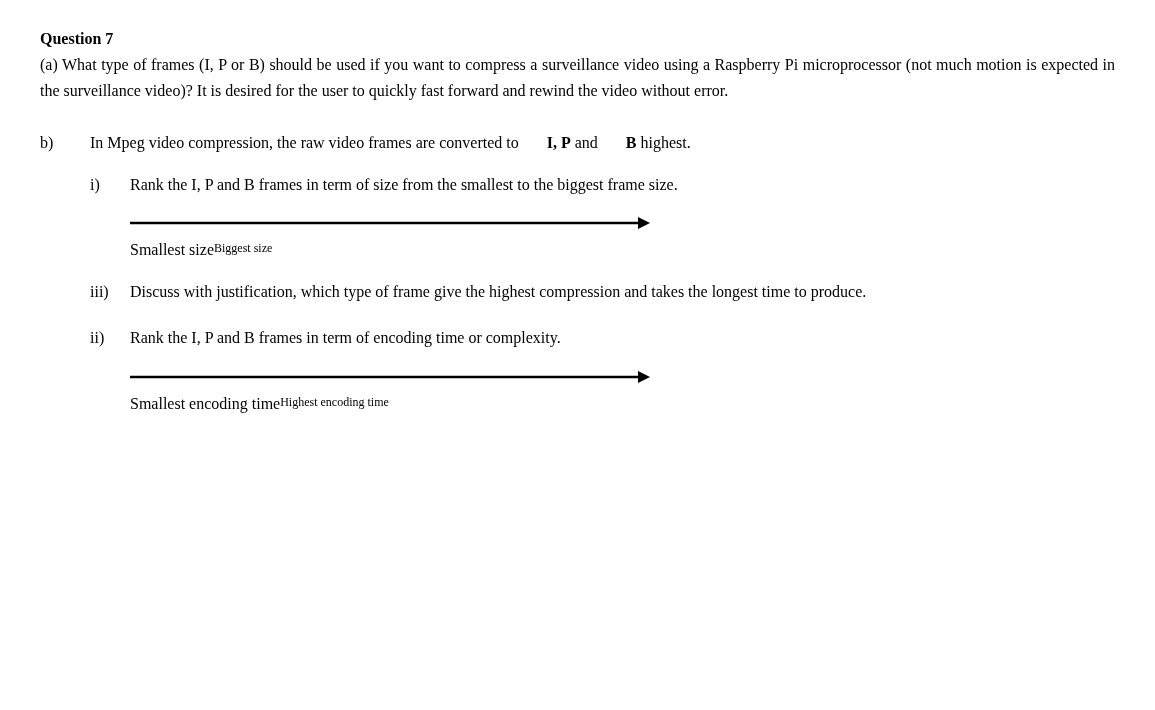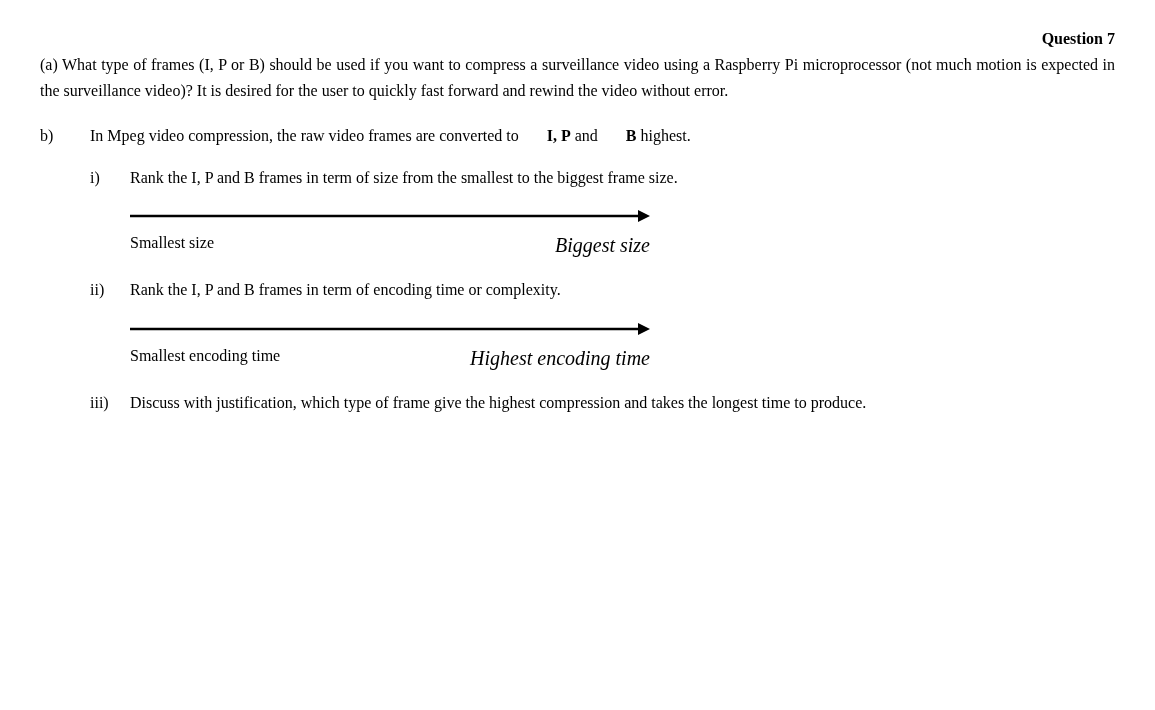--- a/index.html
+++ b/index.html
@@ -14,26 +14,25 @@
       font-size: 16px;
       color: #000000;
       width: 1155px;
       min-height: 710px;
       padding: 30px 40px;
     }
 
     .question-title {
       font-weight: bold;
       margin-bottom: 4px;
-      text-align: right;
     }
 
     .part-a {
       text-align: justify;
-      margin-bottom: 20px;
+      margin-bottom: 27px;
       line-height: 1.6;
     }
 
     .part-b-container {
       display: flex;
       flex-direction: column;
       margin-top: 10px;
     }
 
     .part-b-intro {
@@ -78,31 +77,30 @@
       margin-bottom: 8px;
     }
 
     .arrow-svg {
       width: 520px;
       height: 20px;
     }
 
     .arrow-labels {
       display: flex;
-      justify-content: space-between;
+      justify-content: flex-start;
       width: 520px;
     }
 
     .arrow-label-left {
       font-size: 16px;
     }
 
     .arrow-label-right {
-      font-size: 20px;
-      font-style: italic;
+      font-size: 12px;
     }
 
     .part-iii .sub-part-text {
       text-align: justify;
       line-height: 1.6;
     }
 
     .bold {
       font-weight: bold;
       margin-left: 24px;
@@ -144,41 +142,41 @@
             <polygon points="508,4 520,10 508,16" fill="black"></polygon>
           </svg>
         </div>
         <div class="arrow-labels">
           <span class="arrow-label-left">Smallest size</span>
           <span class="arrow-label-right">Biggest size</span>
         </div>
       </div>
     </div>
 
+    <div class="sub-part part-iii">
+      <div class="sub-part-header">
+        <span class="sub-part-label">iii)</span>
+        <span class="sub-part-text" style="text-align:justify; line-height:1.6; display:block; max-width: 900px;">Discuss with justification, which type of frame give the highest compression and takes the longest time to produce.</span>
+      </div>
+    </div>
+
     <div class="sub-part">
       <div class="sub-part-header">
         <span class="sub-part-label">ii)</span>
         <span>Rank the I, P and B frames in term of encoding time or complexity.</span>
       </div>
 
       <div class="arrow-diagram">
         <div class="arrow-line-container">
           <svg class="arrow-svg" viewBox="0 0 520 20" xmlns="http://www.w3.org/2000/svg">
             <line x1="0" y1="10" x2="508" y2="10" stroke="black" stroke-width="2.5"></line>
             <polygon points="508,4 520,10 508,16" fill="black"></polygon>
           </svg>
         </div>
         <div class="arrow-labels">
           <span class="arrow-label-left">Smallest encoding time</span>
           <span class="arrow-label-right">Highest encoding time</span>
         </div>
       </div>
     </div>
 
-    <div class="sub-part part-iii">
-      <div class="sub-part-header">
-        <span class="sub-part-label">iii)</span>
-        <span class="sub-part-text" style="text-align:justify; line-height:1.6; display:block; max-width: 900px;">Discuss with justification, which type of frame give the highest compression and takes the longest time to produce.</span>
-      </div>
-    </div>
-
   </div>
 </div>
 
 </body></html>

